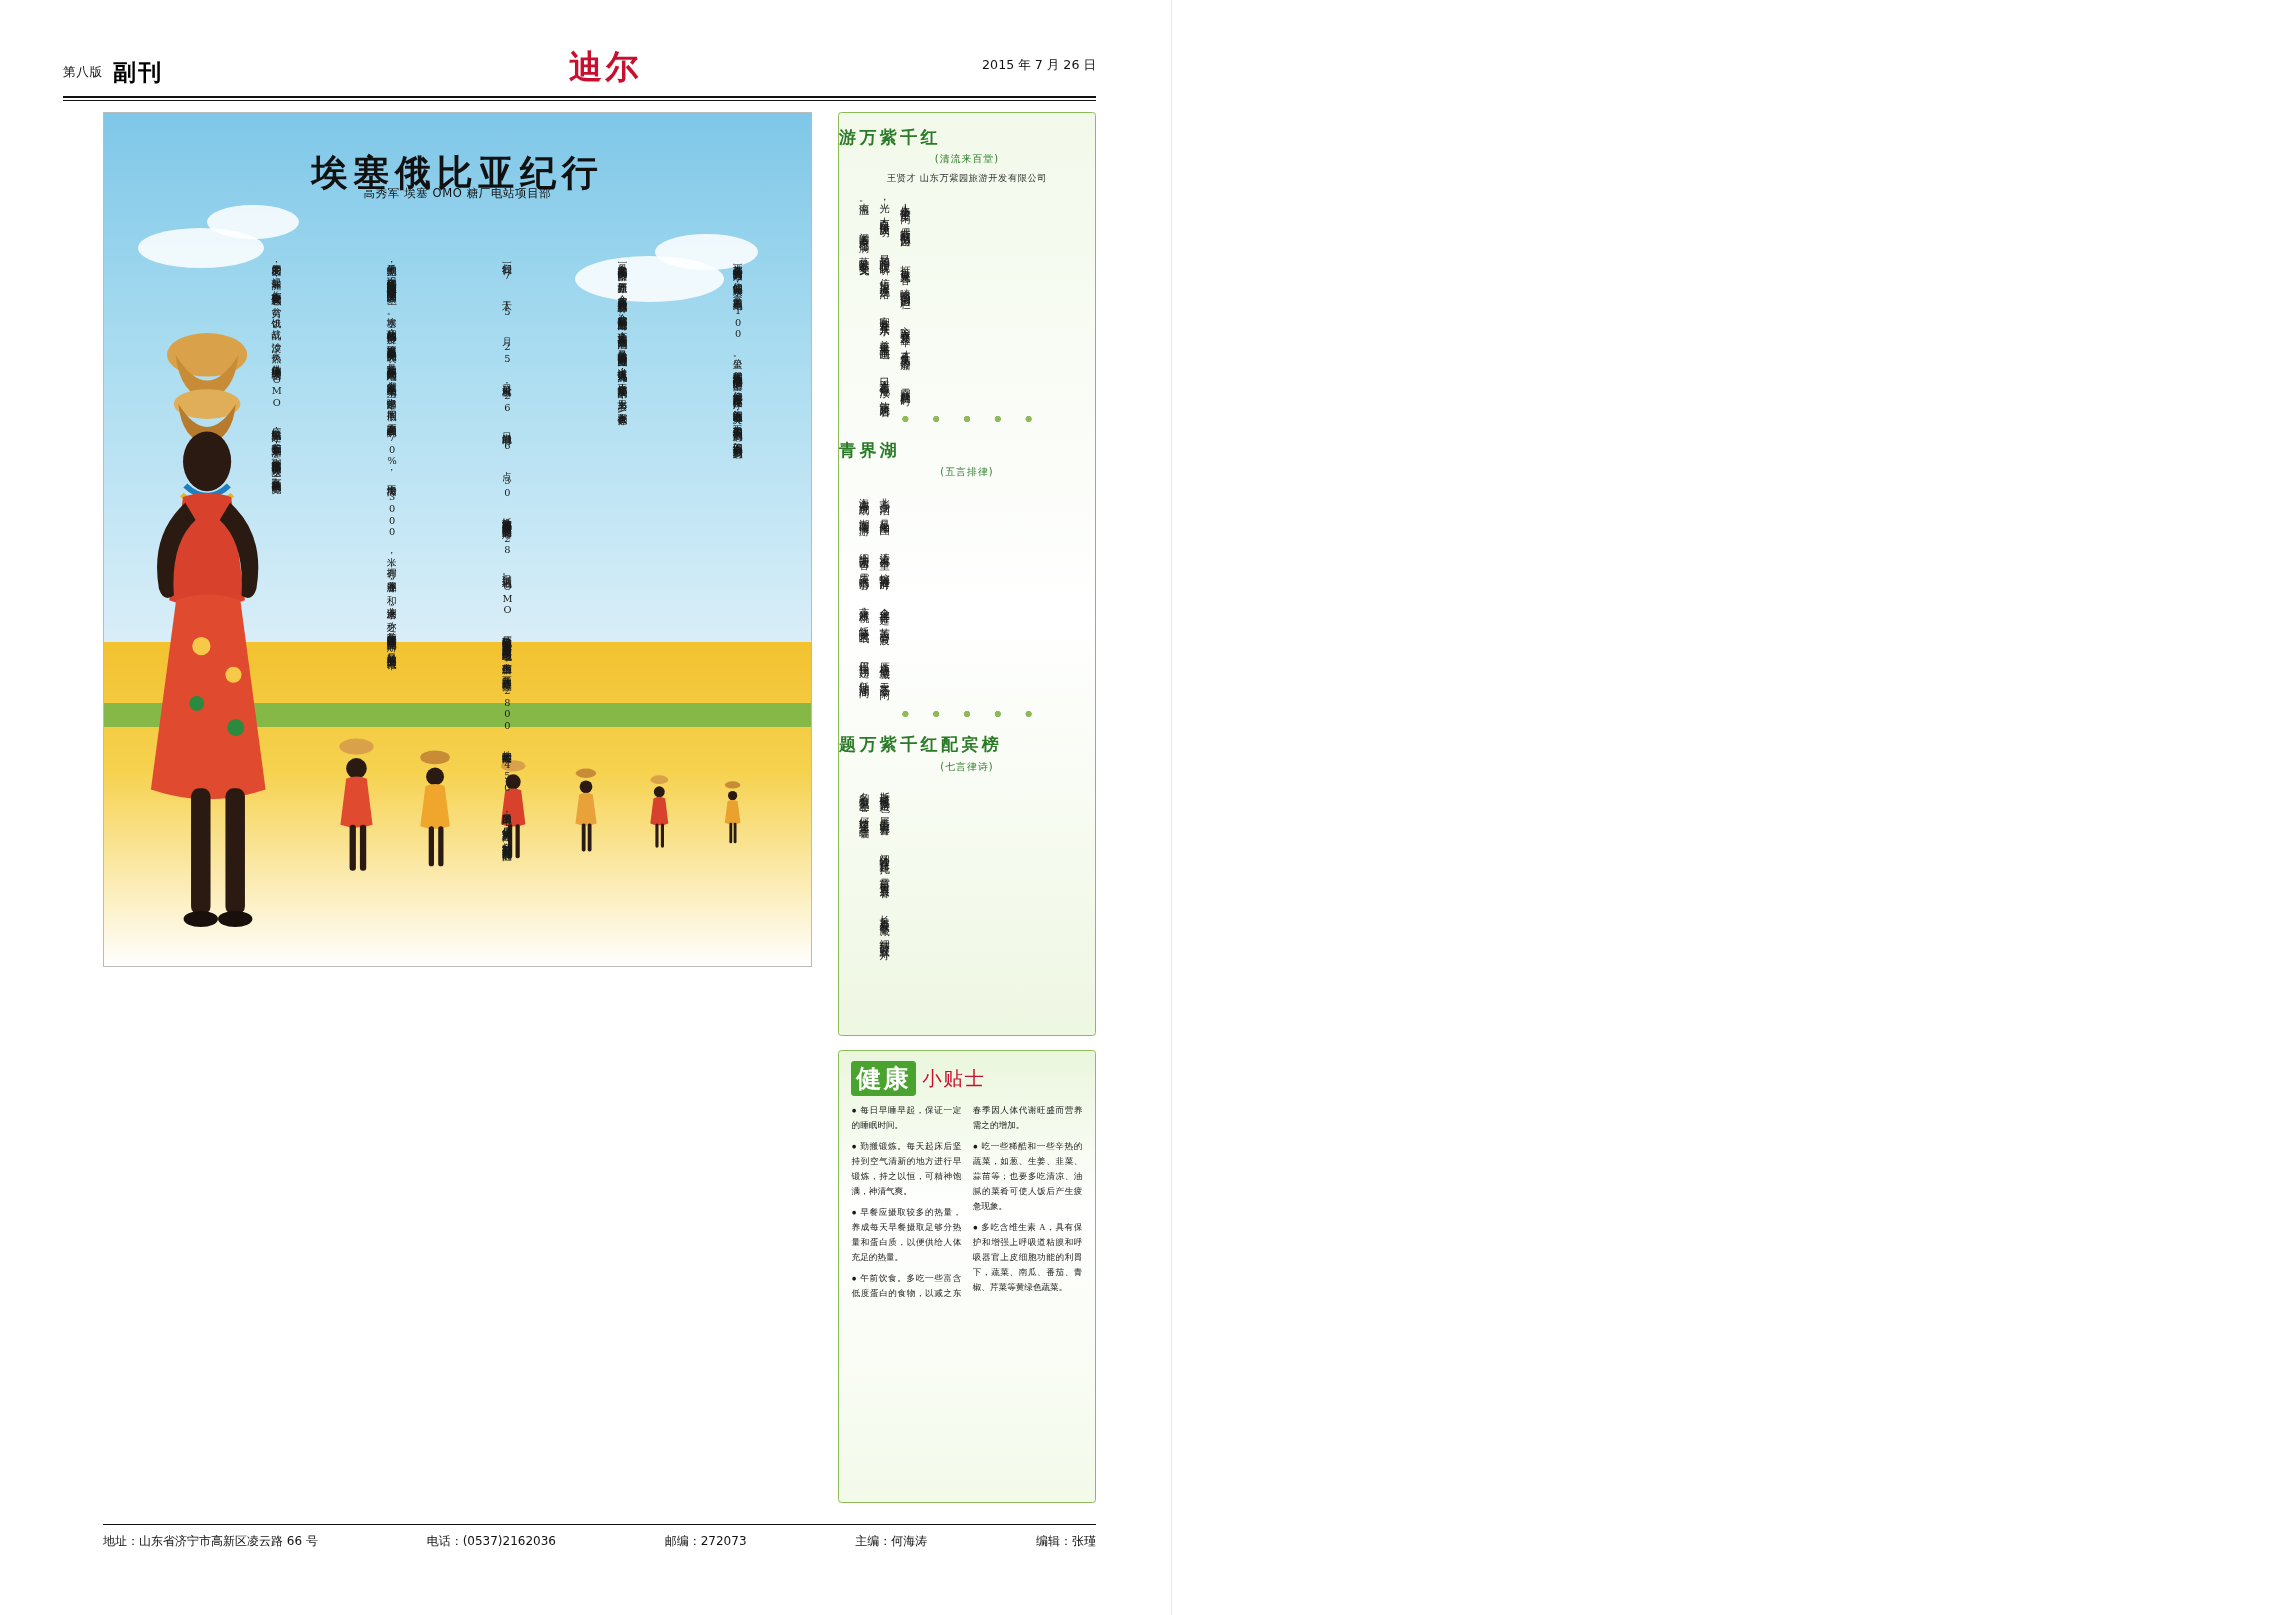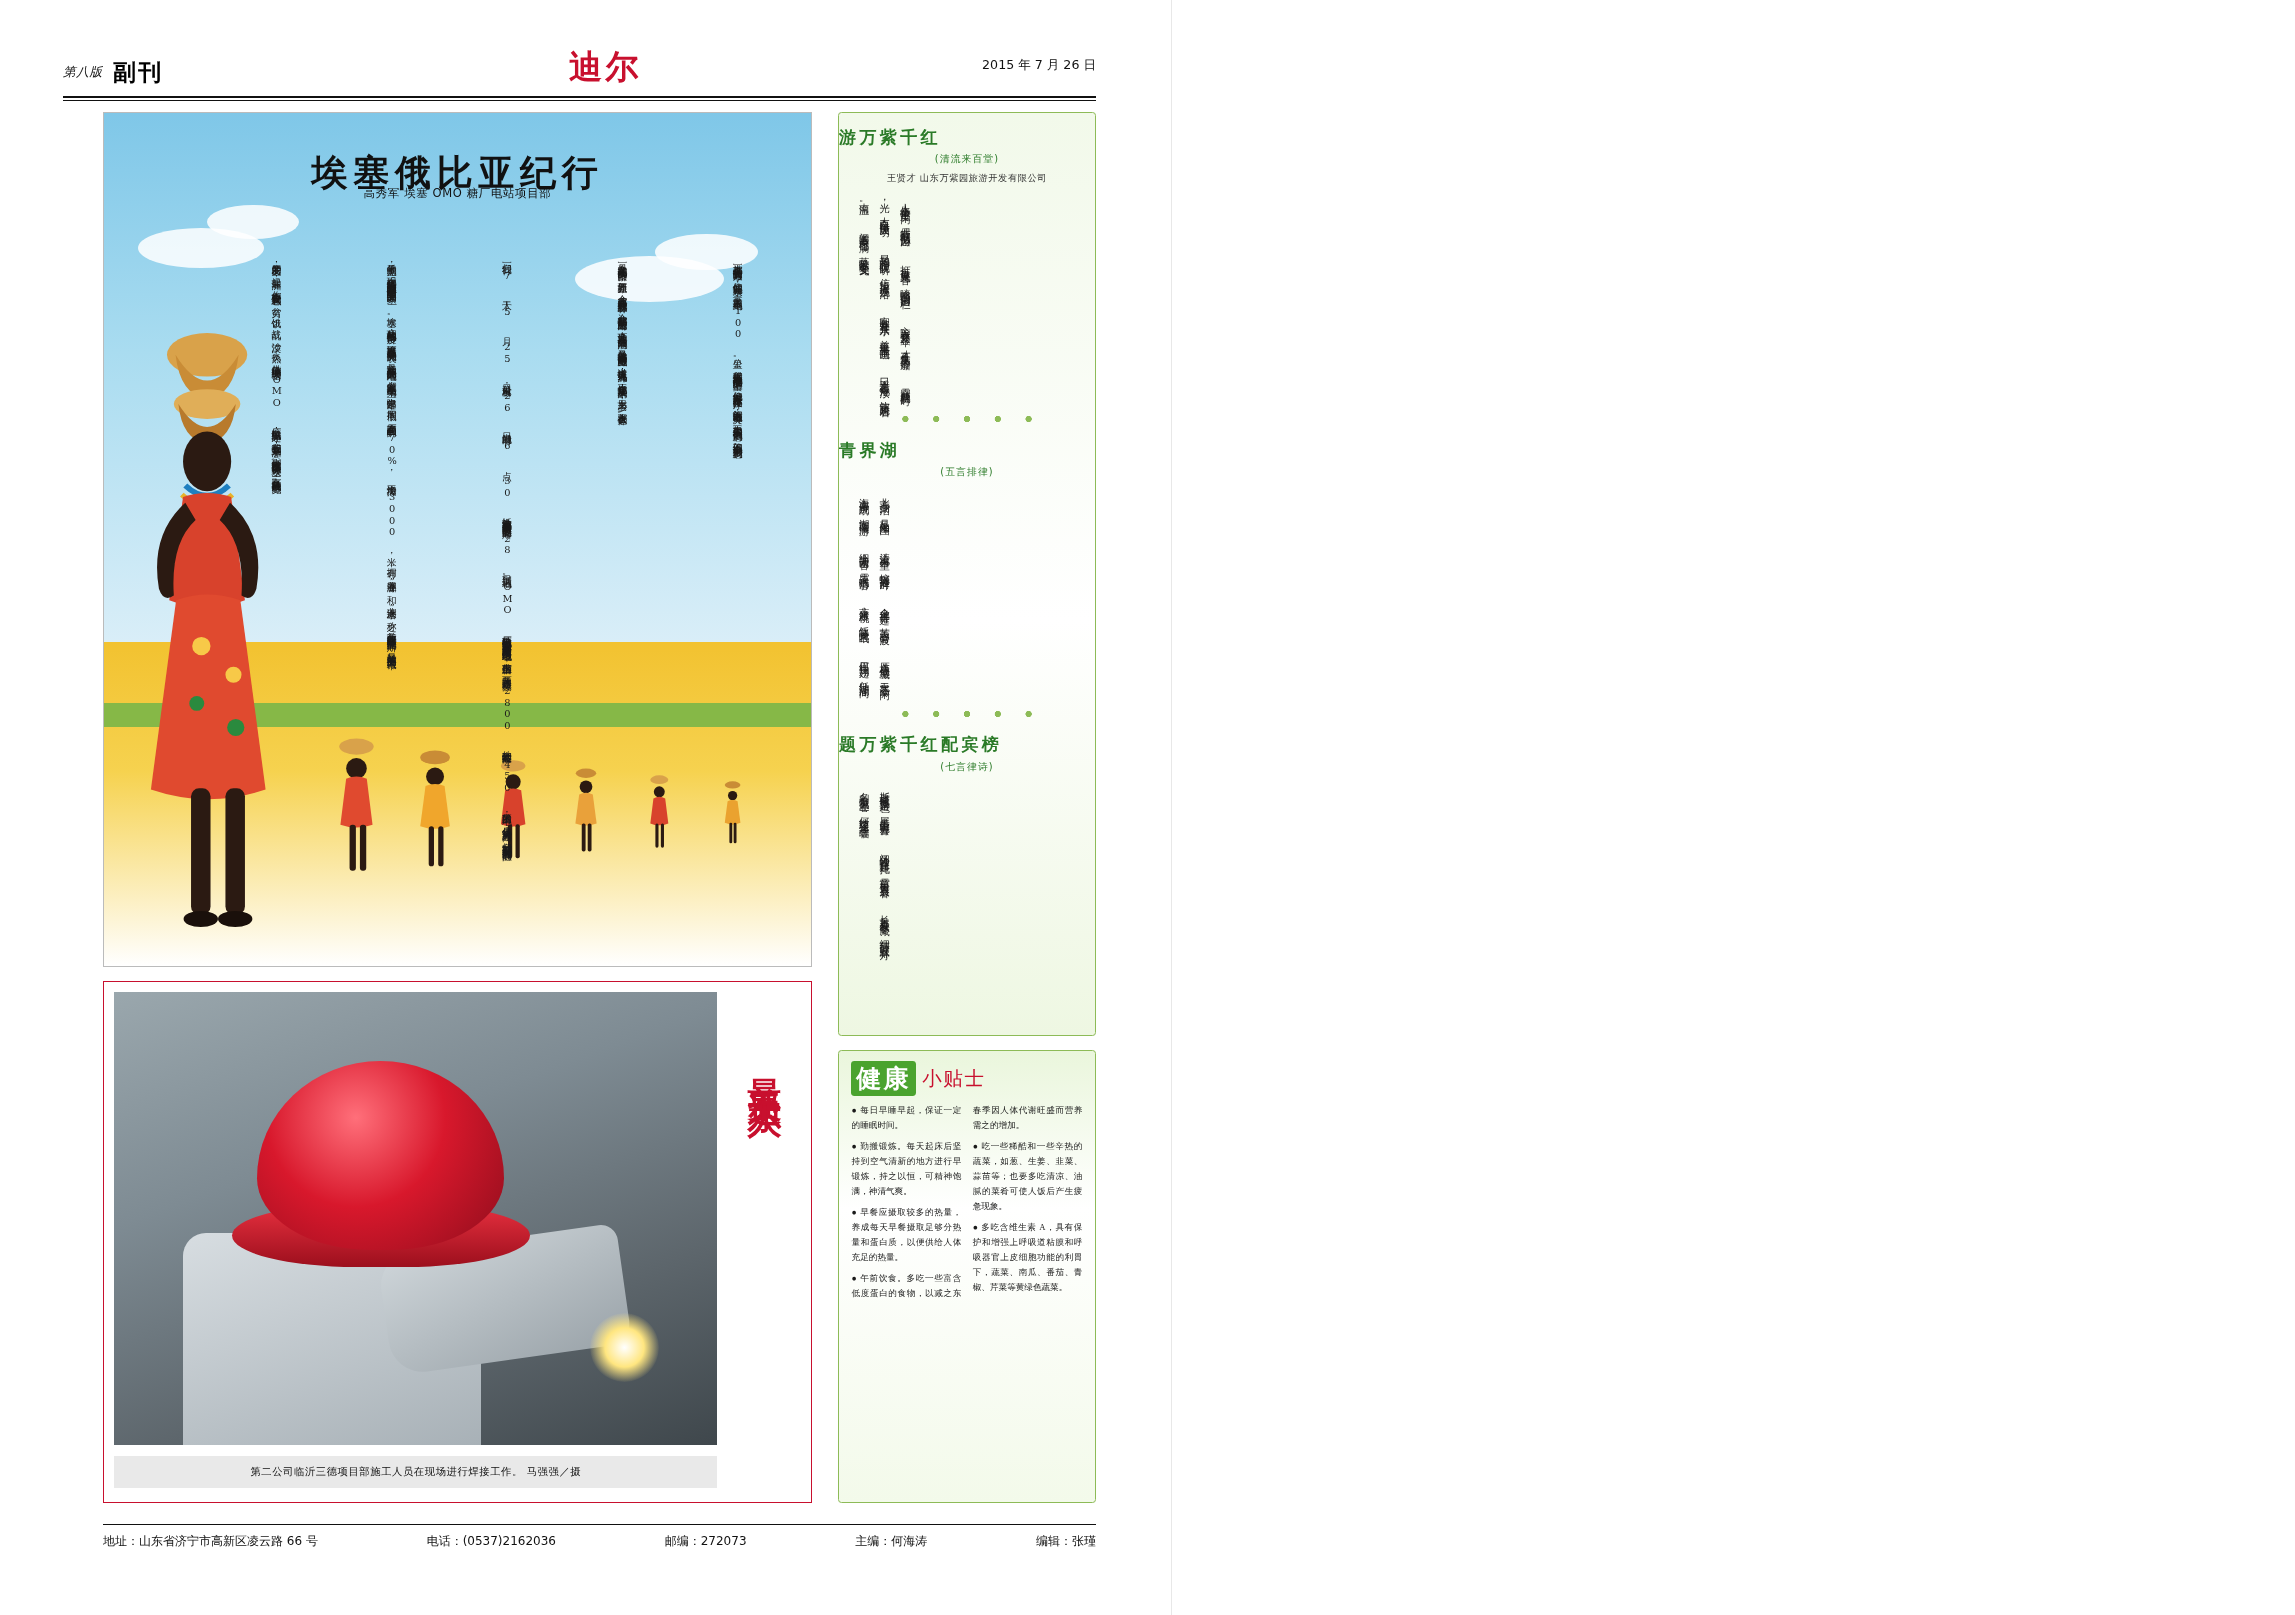--- a/index.html
+++ b/index.html
@@ -17,21 +17,21 @@
     position:absolute; top:0; background:#fff;
   }
   .page-left { left:40px; width:1079px; height:1615px; }
   .page-right { left:1211px; width:1067px; height:1615px; }
 
   
   .l-head {
     position:absolute; left:23px; top:52px; width:1033px; height:40px;
     display:flex; align-items:center;
   }
-  .l-head .pageno { font-size:12.6px; color:#111; letter-spacing:0.6px;font-style:italic; }
+  .l-head .pageno { font-size:12.6px; color:#111; letter-spacing:0.6px; }
   .l-head .supp {
     font-size:23px; font-weight:bold; margin-left:10.3px; letter-spacing:2.3px;
   }
   .l-masthead-small {
     position:absolute; left:494px; top:45px; width:143px; text-align:center;
     font-family:"DejaVu Serif", serif; font-weight:bold; font-size:33px;
     color:#c8102e; letter-spacing:3.4px;
   }
   .l-date { position:absolute; right:23px; top:57px; font-size:12.6px; color:#111; }
   .l-rule { position:absolute; left:23px; top:96px; width:1033px; height:1.7px; background:#111; }
@@ -302,31 +302,20 @@
       <div class="text-cols">
         <div class="tcol">亲爱的朋友，一提起非洲，你心中首先会想到什么？贫穷、饥饿、战乱、沙漠、炎热，借助你承继的埃塞 OMO 糖厂电站施工之际，我们有幸来到非洲，来到埃塞俄比亚（以下简称埃塞），真有一种往事随风的感觉。</div>
         <div class="tcol">千年的感觉，现在我们将带给过去的心中的非洲和不同于一般非洲国家的国家——埃塞。从地理和气候的角度讲，埃塞可以说是整个非洲的代表，它是地处非洲东北部的内陆地，毗邻东非高原山地为主，中部隆起，四周低下，高原占全国面积的 70%，平均海拔 3000 米，拥有“非洲屋脊”和“非洲水塔”之称。首都亚的斯亚贝巴（以下简称亚的斯），是目前非洲的第三大城市。</div>
         <div class="tcol">我们一行 7 人于 5 月 25 日从公司出发，26 日当地时间 6 点 30 抵达埃塞首都亚的斯亚贝巴（以下简称亚的斯），28 日到达工地。OMO 糖厂电站项目位于埃塞西南部与南苏丹和肯比亚接壤的边境地区，坐落在山脚下，两天的路途从最接 2800 米的盆岭到海拔 450 米的项目工地，仿佛是从大海到高原，我们都感受到了来自大自然的震撼。</div>
         <div class="tcol">是一会儿奔跑在辽阔的内蒙古、新疆界原，一会儿穿越中原大地的丛林森林，一会儿穿梭在郁郁葱葱的南岭、一会儿环游在云贵高原的满池，又像是镶样在南面的青藏圈里。过道儿惊叹人流飞舞，也不知是从哪里来的，男女老少，大都衣不遮体。</div>
         <div class="tcol">上都挂着一个长长的弯弯的东西，他们就住在埃塞，而且离工地不到 100 公里。我们来工地必须经过他们居住的主蜜区，他们对外来人还是比较排斥，部族之间也常有冲突，不过如果我们不去招惹他们，他们也不会主动招惹我们。</div>
         <div class="tcol">埃塞水资源丰富，但不重视水利资源建设，许多地区仍是常年没有足够的安全饮用水，食物和饮用水匮乏。去的门中途休息时，一下子围上来好多小孩，不少店来都在寻找的食物和饮用水，只有通过旅国那横的无线网络信号和自动加油站才知我们是住在非洲不那么现代气息，只有通过旅国那横的无线网络信号和自动加油站才知我们是住在非洲不那么现代化的社会。</div>
       </div>
     </div>
 
-    <div class="photo-block">
-      <div class="photo">
-        <div class="worker-body"></div>
-        <div class="worker-arm"></div>
-        <div class="helmet-brim"></div>
-        <div class="helmet"></div>
-        <div class="spark"></div>
-      </div>
-      <div class="photo-caption">第二公司临沂三德项目部施工人员在现场进行焊接工作。   马强强／摄</div>
-      <div class="vert-best">最美迪尔人</div>
-    </div>
 
     <div class="poem-box b1">
       <div>
         <div class="poem-title">游万紫千红</div>
         <div class="poem-sub">(清流来百堂)</div>
         <div class="poem-author">王贤才  山东万紫园旅游开发有限公司</div>
         <div class="poem-body">人生最苦忙里闲，偶有欲眠似游园。
 打点行囊九里香，啼鸣唤侣出围栏。
 方除衣短夏开伞，才舟朱鸟又青船。
 霞塞鼓枕四时光，太白自待逢天明。

